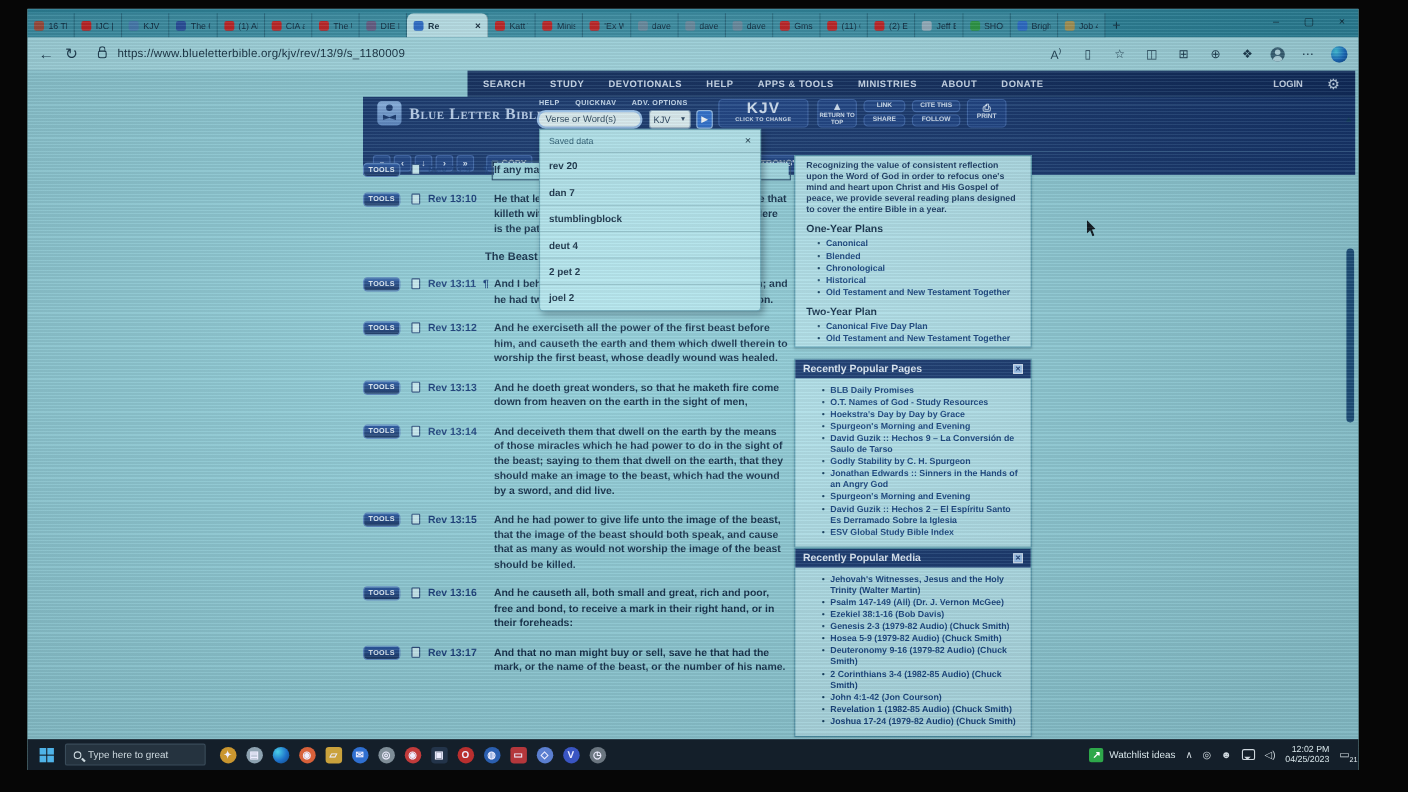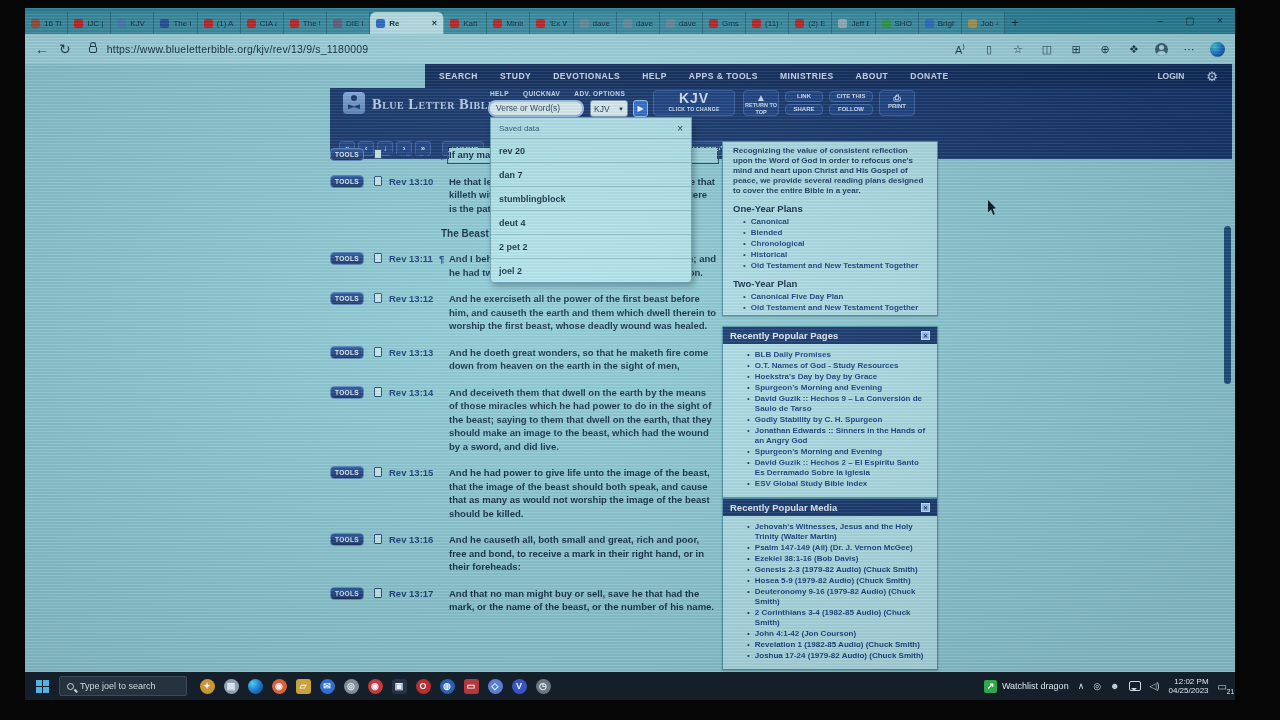--- a/index.html
+++ b/index.html
@@ -545,21 +545,21 @@
     <div id="startbtn">
       <span class="winlogo">
           <span></span>
           <span></span>
           <span></span>
           <span></span>
         </span>
     </div>
     <div id="tsearch">
       <span class="mag"></span>
-      <span>Type joel to search</span>
+      <span>Type here to great</span>
     </div>
     <div id="pinned-icons" style="display:flex;">
         <div class="ticon">
           <span class="tico" style="background: rgb(201, 150, 47);">✦</span>
         </div>
         <div class="ticon">
           <span class="tico" style="background: rgb(141, 162, 176);">▤</span>
         </div>
         <div class="ticon">
           <span class="tico" style="background: radial-gradient(circle at 30% 30%, rgb(73, 208, 232), rgb(30, 113, 200) 55%, rgb(18, 69, 127));"></span>
@@ -597,21 +597,21 @@
         <div class="ticon">
           <span class="tico" style="background: rgb(58, 85, 194);">V</span>
         </div>
         <div class="ticon">
           <span class="tico" style="background: rgb(107, 118, 128);">◷</span>
         </div>
       </div>
     <div id="tray">
       <div id="watchlist">
         <span class="wicon">↗</span>
-        <span>Watchlist dragon</span>
+        <span>Watchlist ideas</span>
       </div>
       <span class="trayglyph">∧</span>
       <span class="trayglyph">◎</span>
       <span class="trayglyph">☻</span>
       <span class="bubble"></span>
       <span class="trayglyph">◁)</span>
       <div id="clock">
         <div>12:02 PM</div>
         <div>04/25/2023</div>
       </div>

